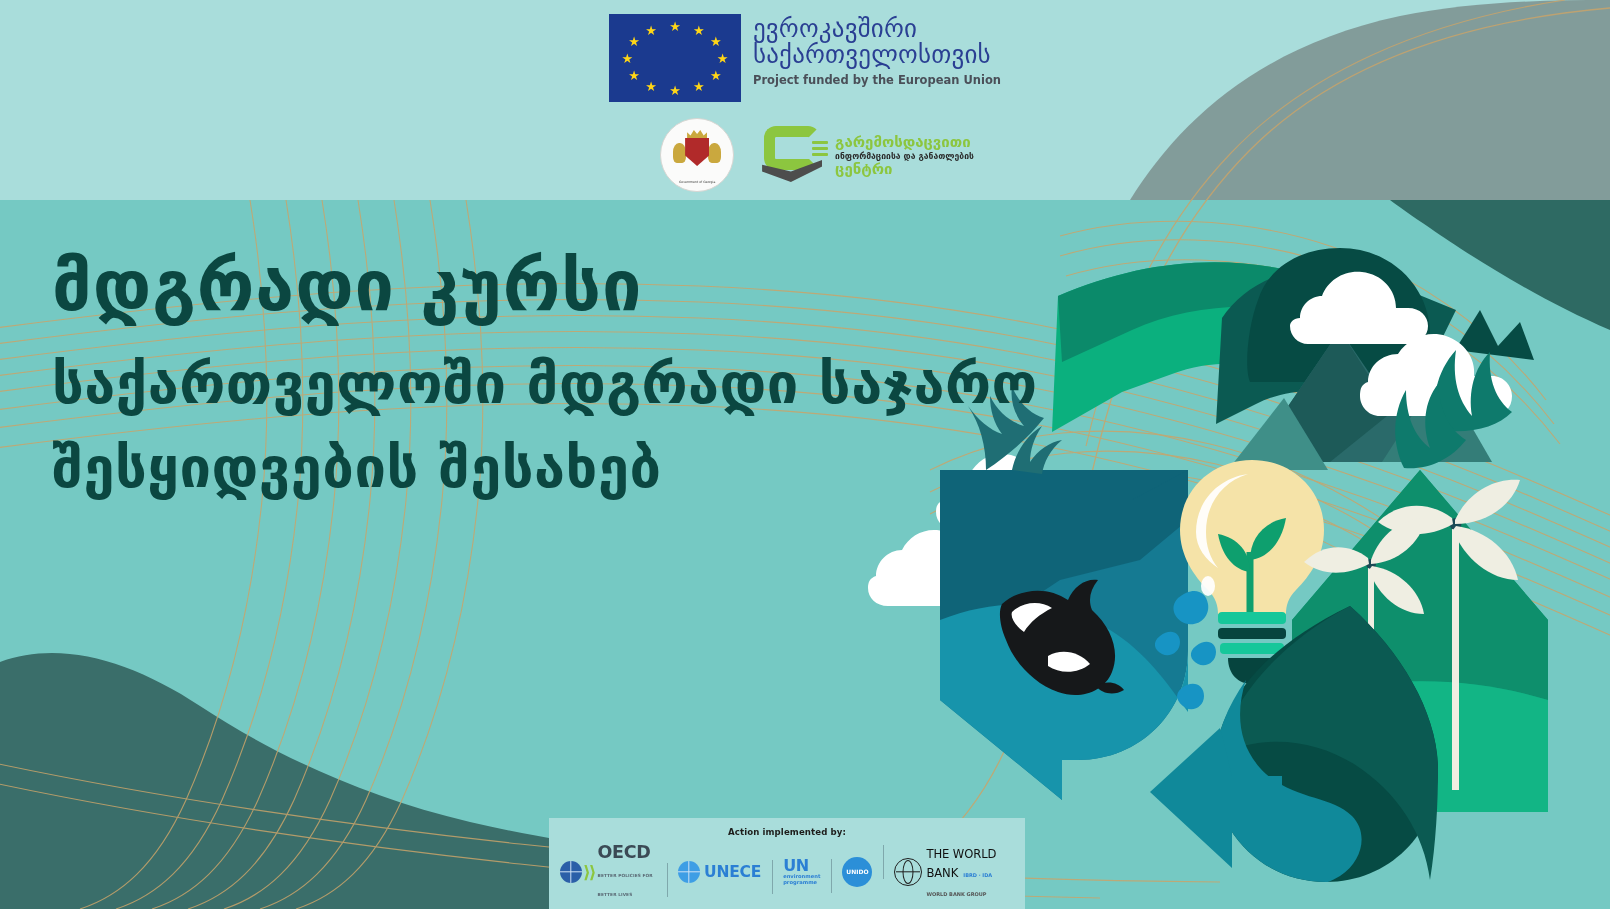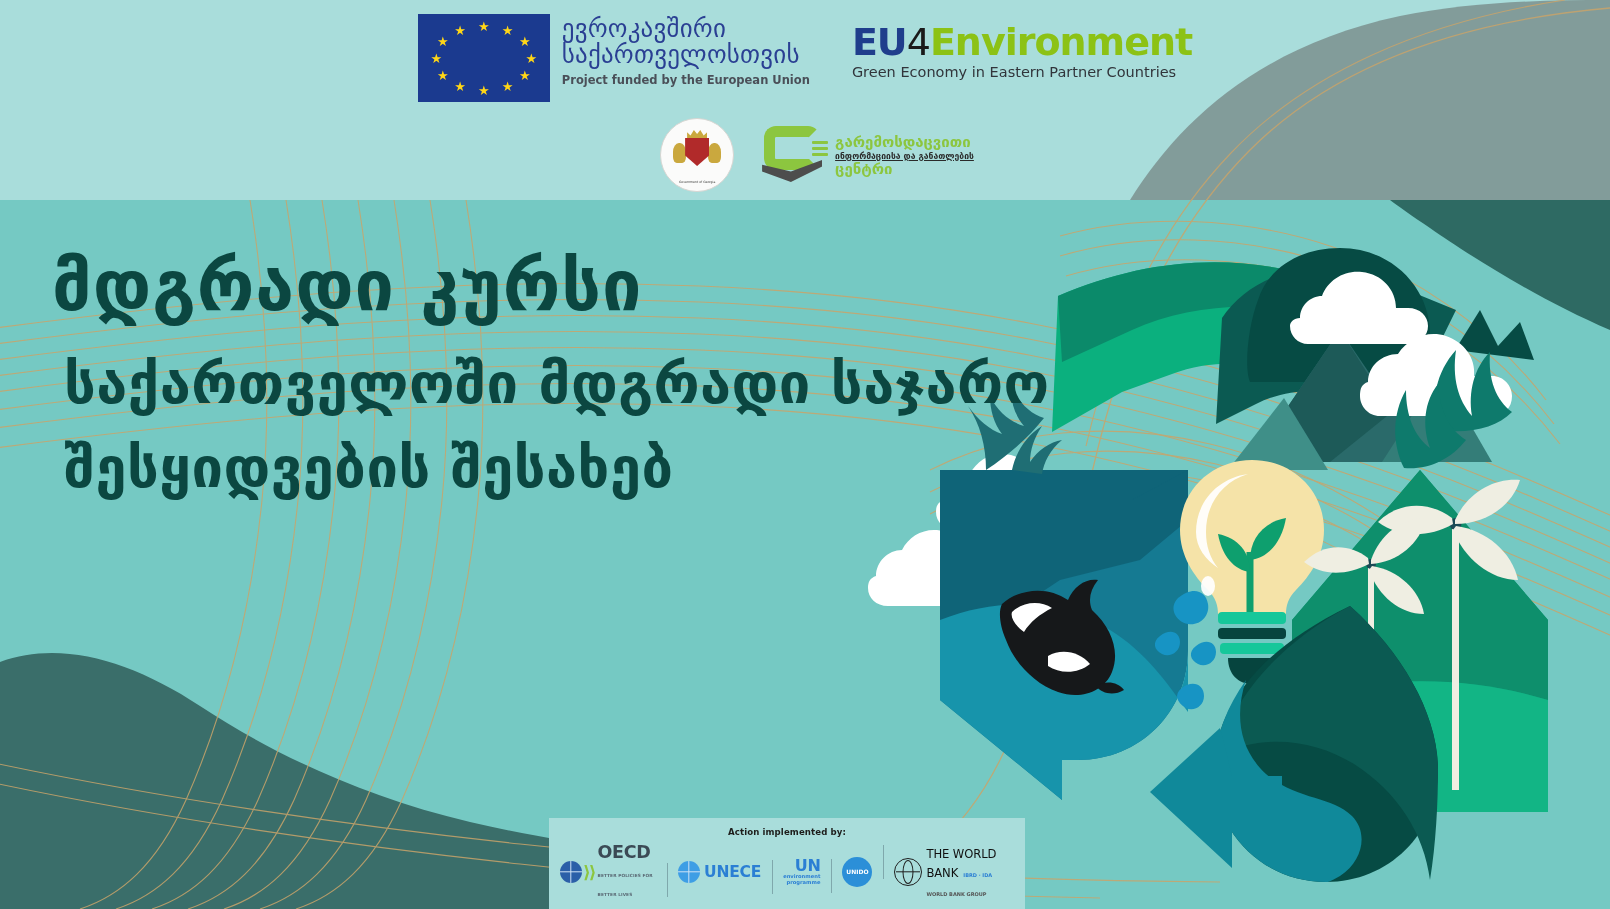--- a/index.html
+++ b/index.html
@@ -83,35 +83,35 @@
   .gecic-mark .bars i{display:block;width:16px;height:3px;background:#8cc63f;margin-bottom:3px;border-radius:1px;}
   .gecic-mark .book{
     position:absolute;left:-2px;bottom:2px;width:60px;height:22px;
     background:#4d4d4d;
     clip-path:polygon(0 22%,48% 52%,100% 0,100% 30%,48% 100%,0 52%);
   }
   .gecic-text .l1{
     color:#8cc63f;font-size:15px;line-height:16px;font-weight:700;white-space:nowrap;
   }
   .gecic-text .l2{
-    color:#2a2a2a;font-size:8.6px;line-height:10px;font-weight:700;white-space:nowrap;margin-top:1px;text-decoration:underline;
+    color:#2a2a2a;font-size:8.6px;line-height:10px;font-weight:700;white-space:nowrap;margin-top:1px;
   }
   .gecic-text .l3{
     color:#8cc63f;font-size:15px;line-height:16px;font-weight:700;white-space:nowrap;
   }
 
   
   #title-block{position:absolute;left:52px;top:246px;z-index:5;}
   #title-main{
     color:#0b4741;font-size:70px;line-height:80px;font-weight:700;
     letter-spacing:1px;margin:0;
   }
   #title-sub{
     color:#0b4741;font-size:56px;line-height:84px;font-weight:700;
-    letter-spacing:.5px;margin:16px 0 0 12px;max-width:930px;
+    letter-spacing:.5px;margin:16px 0 0 0;max-width:930px;
   }
 
   
   #footer{
     position:absolute;left:549px;top:818px;width:476px;height:118px;
     background:#a9dddb;z-index:7;
     display:flex;flex-direction:column;align-items:center;
   }
   #footer-caption{
     color:#1d1d1b;font-size:8.6px;font-weight:700;margin-top:9px;letter-spacing:.1px;
@@ -131,21 +131,21 @@
   }
   .globe::after{
     content:"";position:absolute;left:0;top:50%;width:100%;height:1.4px;background:#cfe2f5;transform:translateY(-50%);
   }
   .globe.lt{background:#3e9ee5;}
   .oecd-txt{margin-left:3px;}
   .oecd-txt .nm{font-size:17.5px;font-weight:700;color:#3b4a55;line-height:17px;letter-spacing:-.3px;}
   .oecd-txt .sub{font-size:4.3px;font-weight:700;color:#5b6b76;line-height:6px;letter-spacing:.1px;}
   .oecd-swoosh{color:#8cc63f;font-size:17px;font-weight:700;margin-left:1px;letter-spacing:-2px;}
   .unece-txt{font-size:15.5px;font-weight:700;color:#2b7fd4;margin-left:4px;letter-spacing:-.2px;}
-  .unep{display:flex;flex-direction:column;align-items:flex-end;}
+  .unep{display:flex;flex-direction:column;align-items:flex-start;}
   .unep .top{font-size:16px;font-weight:700;color:#2b7fd4;line-height:15px;letter-spacing:-.4px;}
   .unep .bot{font-size:5.2px;font-weight:700;color:#2b7fd4;line-height:6.2px;}
   .unido-globe{
     width:30px;height:30px;border-radius:50%;background:#2b8fd8;position:relative;flex:none;
     display:flex;align-items:center;justify-content:center;color:#fff;font-size:6px;font-weight:700;
   }
   .wb{display:flex;align-items:center;gap:4px;}
   .wb-globe{
     width:26px;height:26px;border-radius:50%;border:1.8px solid #1f1f1f;position:relative;flex:none;
   }
@@ -433,26 +433,20 @@
           <span class="star" style="left:19%;top:31%">★</span>
           <span class="star" style="left:32%;top:18.5%">★</span>
         </div>
         <div class="eu-text">
           <div class="ka">ევროკავშირი</div>
           <div class="ka">საქართველოსთვის</div>
           <div class="en">Project funded by the European Union</div>
         </div>
       </div>
 
-      <div id="eu4env">
-        <div class="brand">
-          <span class="eu">EU</span><span class="four">4</span><span class="env">Environment</span>
-        </div>
-        <div class="tag">Green Economy in Eastern Partner Countries</div>
-      </div>
 
     </div>
 
     <div id="logo-row-2">
 
       <div class="gov-seal">
         <div class="crown"></div>
         <div class="lion l"></div>
         <div class="lion r"></div>
         <div class="shield"></div>

